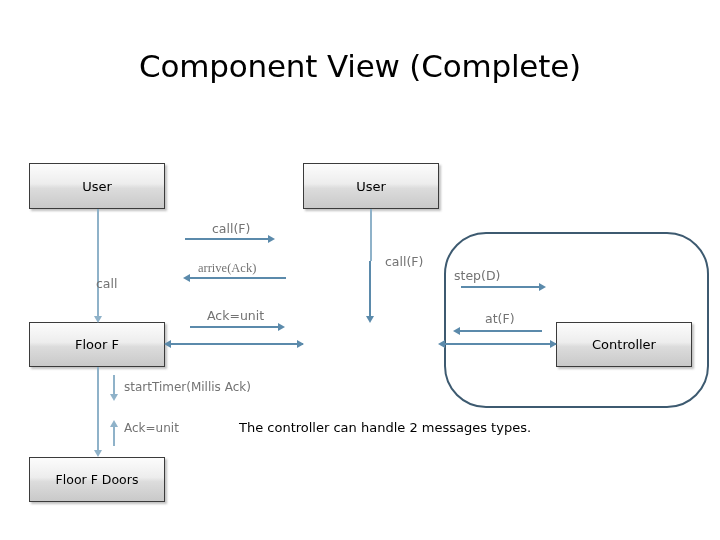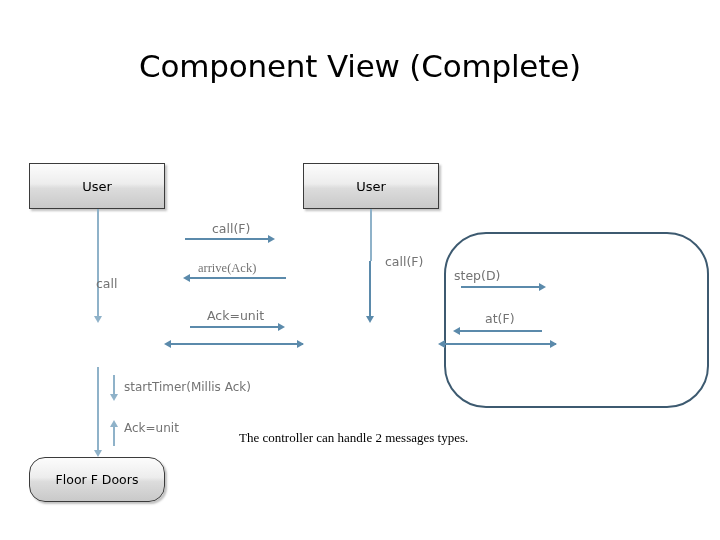--- a/index.html
+++ b/index.html
@@ -120,24 +120,30 @@
   <div id="controller-group" style="left:444px; top:232px; width:265px; height:176px;"></div>
 
   <div class="node" style="left:29px; top:163px; width:136px; height:46px;">
     <span>User</span>
   </div>
 
   <div class="node" style="left:303px; top:163px; width:136px; height:46px;">
     <span>User</span>
   </div>
 
+  <div class="node" style="left:29px; top:322px; width:136px; height:45px;">
+    <span>Floor F</span>
+  </div>
 
 
+  <div class="node" style="left:556px; top:322px; width:136px; height:45px;">
+    <span>Controller</span>
+  </div>
 
-  <div class="node small" style="left:29px; top:457px; width:136px; height:45px;border-radius:16px;">
+  <div class="node small" style="left:29px; top:457px; width:136px; height:45px;">
     <span>Floor F Doors</span>
   </div>
 
   <div class="vline thin" style="left:97px; top:209px; height:110px;"></div>
   <div class="arrow down thin" style="left:94px; top:316px;"></div>
   <div class="msg" style="left:96px; top:254px;margin-top:22px;">call</div>
 
   <div class="vline thin" style="left:370px; top:209px; height:52px;"></div>
   <div class="vline" style="left:369px; top:261px; height:58px;"></div>
   <div class="arrow down" style="left:366px; top:316px;"></div>
@@ -175,15 +181,15 @@
   <div class="arrow down thin" style="left:94px; top:450px;"></div>
 
   <div class="vline thin" style="left:113px; top:375px; height:22px;"></div>
   <div class="arrow down thin" style="left:110px; top:394px;"></div>
   <div class="msg sm" style="left:124px; top:380px;">startTimer(Millis Ack)</div>
 
   <div class="vline thin" style="left:113px; top:424px; height:22px;"></div>
   <div class="arrow up thin" style="left:110px; top:420px;"></div>
   <div class="msg sm" style="left:124px; top:421px;">Ack=unit</div>
 
-  <div id="caption" style="left:239px; top:430px;font-family:Liberation Serif, serif;">The controller can handle 2 messages types.</div>
+  <div id="caption" style="left:239px; top:420px;">The controller can handle 2 messages types.</div>
 
 </div>
 
 </body></html>

